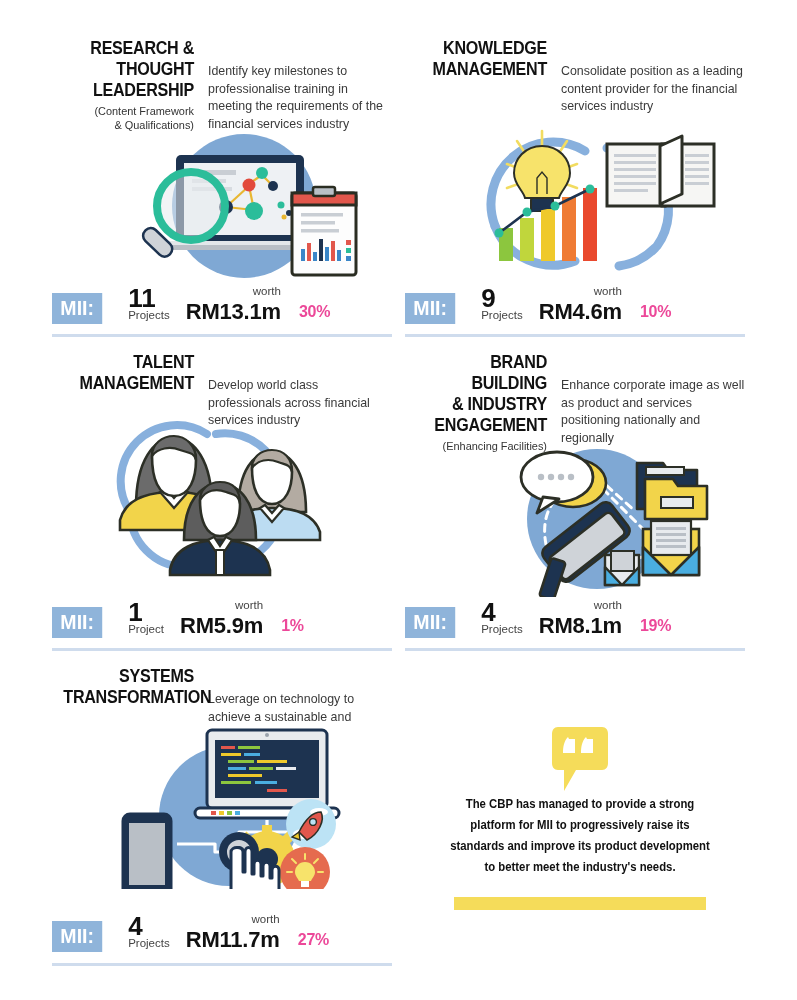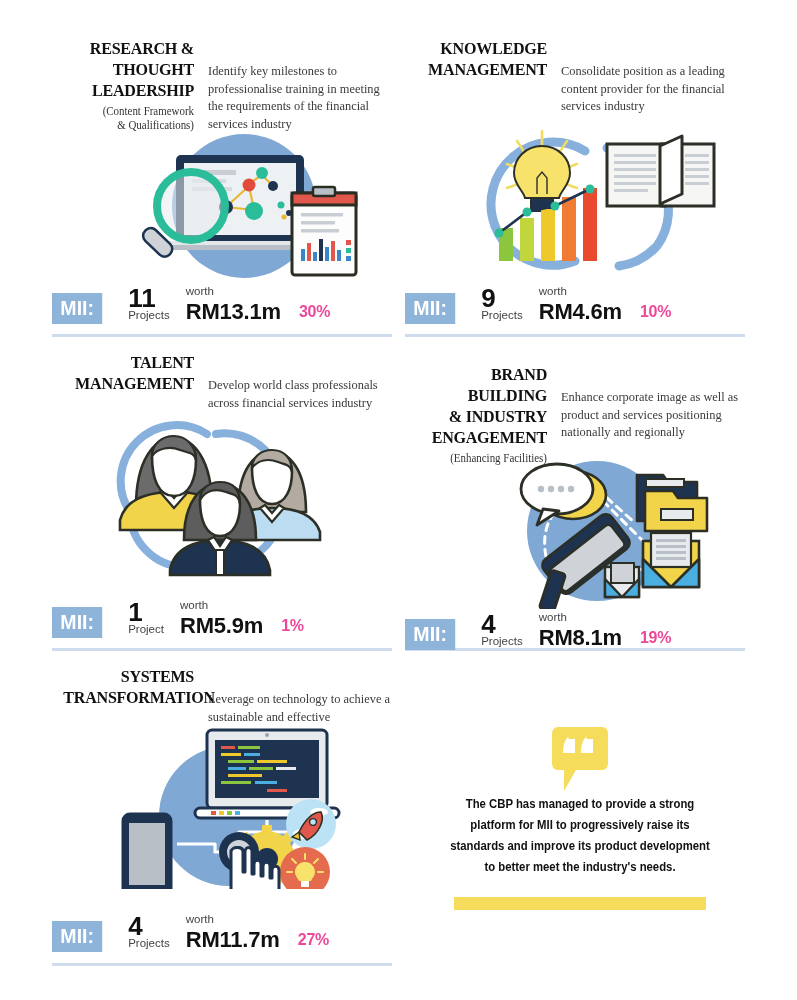--- a/index.html
+++ b/index.html
@@ -33,21 +33,20 @@
     height: 3px;
     background: #cfdced;
   }
 
   .head-row {
     position: absolute;
     left: 0; top: 0;
     width: 100%;
     display: flex;
     align-items: flex-start;
-    font-family: Liberation Serif, serif;
   }
   .title-col {
     width: 152px;
     flex: 0 0 152px;
     text-align: right;
     padding-right: 10px;
     box-sizing: border-box;
   }
   .title {
     font-weight: bold;
@@ -118,20 +117,21 @@
   }
   .worth-block {
     margin-left: 16px;
     line-height: 1;
   }
   .worth-lbl {
     font-size: 11.5px;
     color: #444;
     display: block;
     line-height: 15px;
+    text-align: right;
   }
   .worth-val {
     font-weight: bold;
     font-size: 22px;
     color: #111;
     display: block;
     line-height: 25px;
     letter-spacing: -0.2px;
   }
   .pct {
@@ -395,21 +395,21 @@
         <span class="projects-lbl">Project</span>
       </div>
       <div class="worth-block">
         <span class="worth-lbl">worth</span>
         <span class="worth-val">RM5.9m</span>
       </div>
       <div class="pct">1%</div>
     </div>
   </div>
 
-  <div class="pillar" style="left:405px; top:364px; width:340px; height:290px;">
+  <div class="pillar" style="left:405px; top:352px; width:340px; height:290px;">
     <div class="head-row">
       <div class="title-col">
         <div class="title">BRAND BUILDING
 &amp; INDUSTRY
 ENGAGEMENT</div>
         <div class="subtitle">(Enhancing Facilities)</div>
       </div>
       <div class="desc">Enhance corporate image as well as product and services positioning nationally and regionally</div>
     </div>
 

